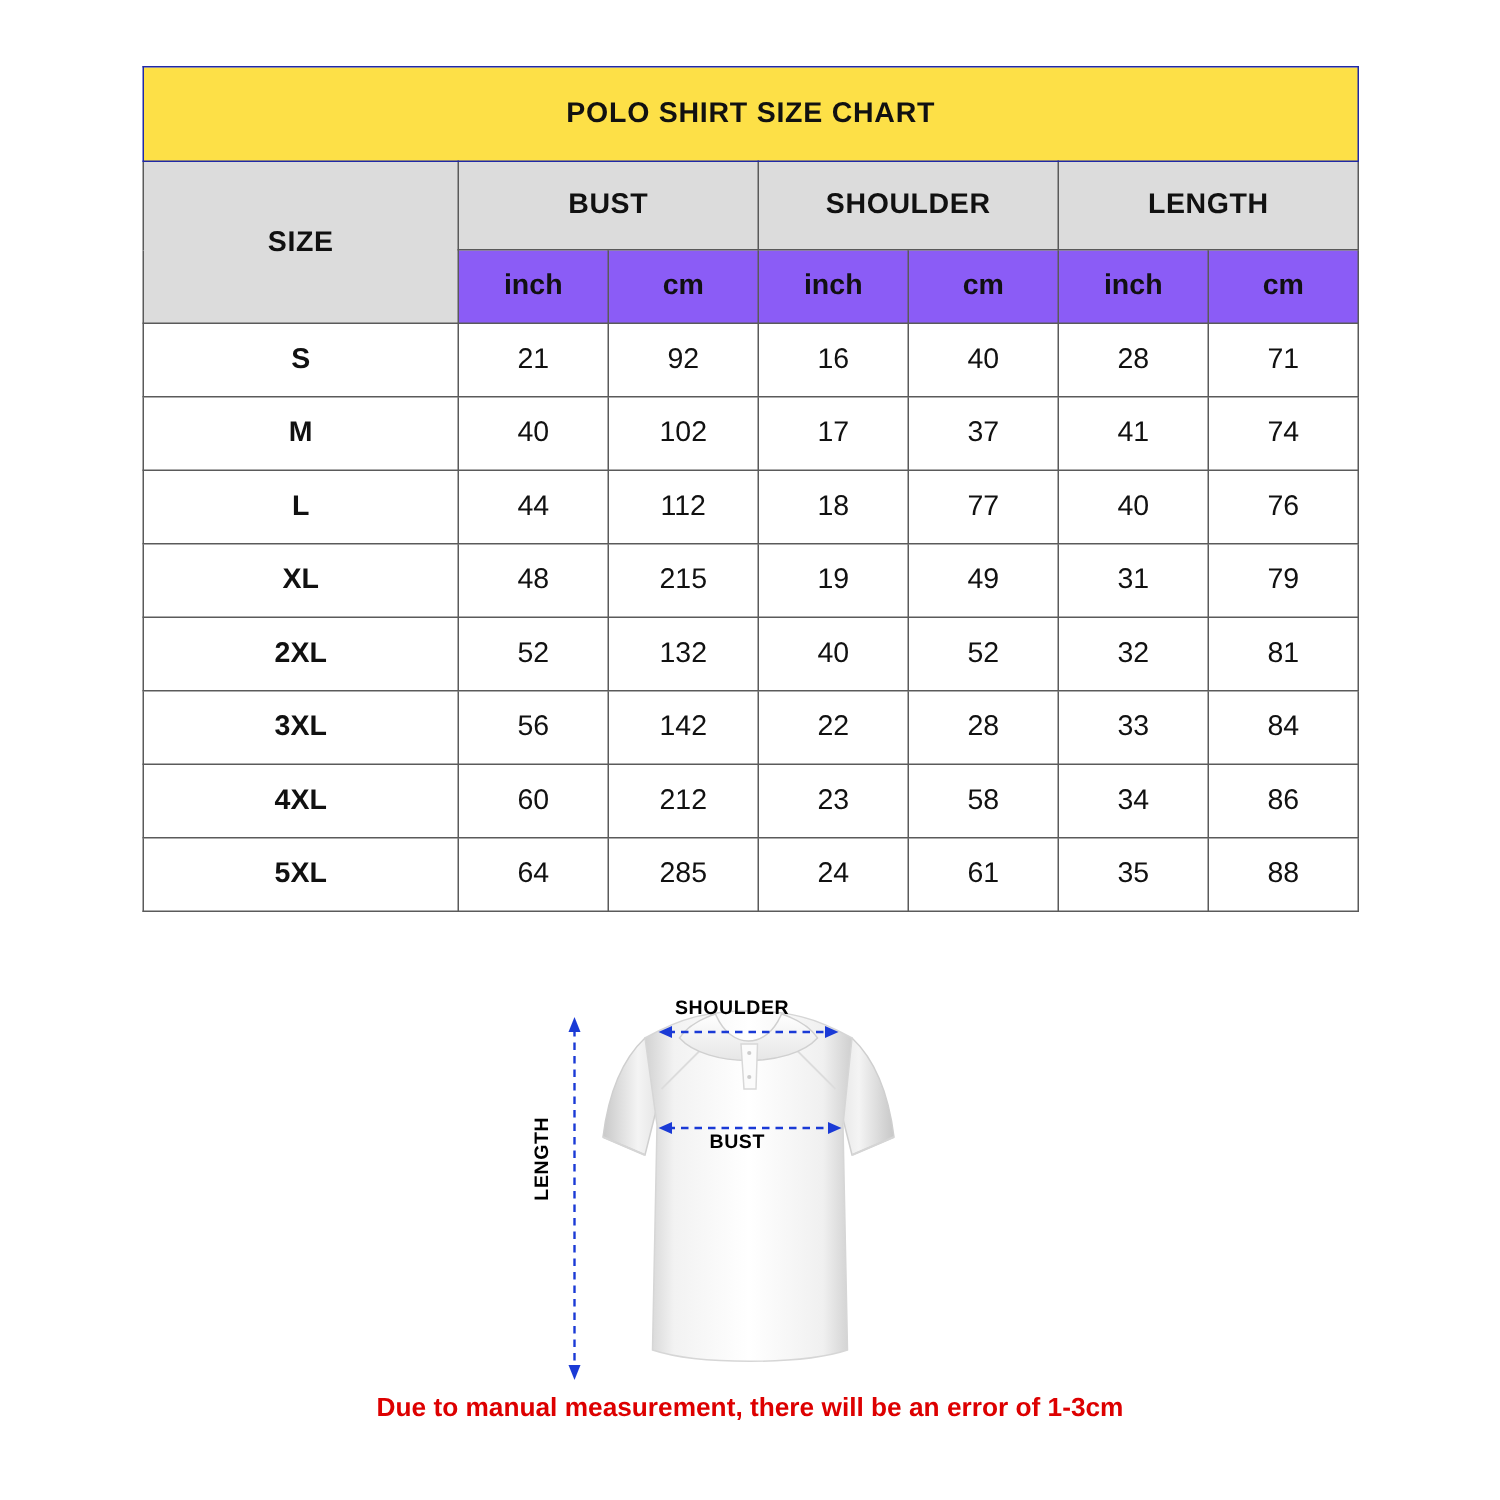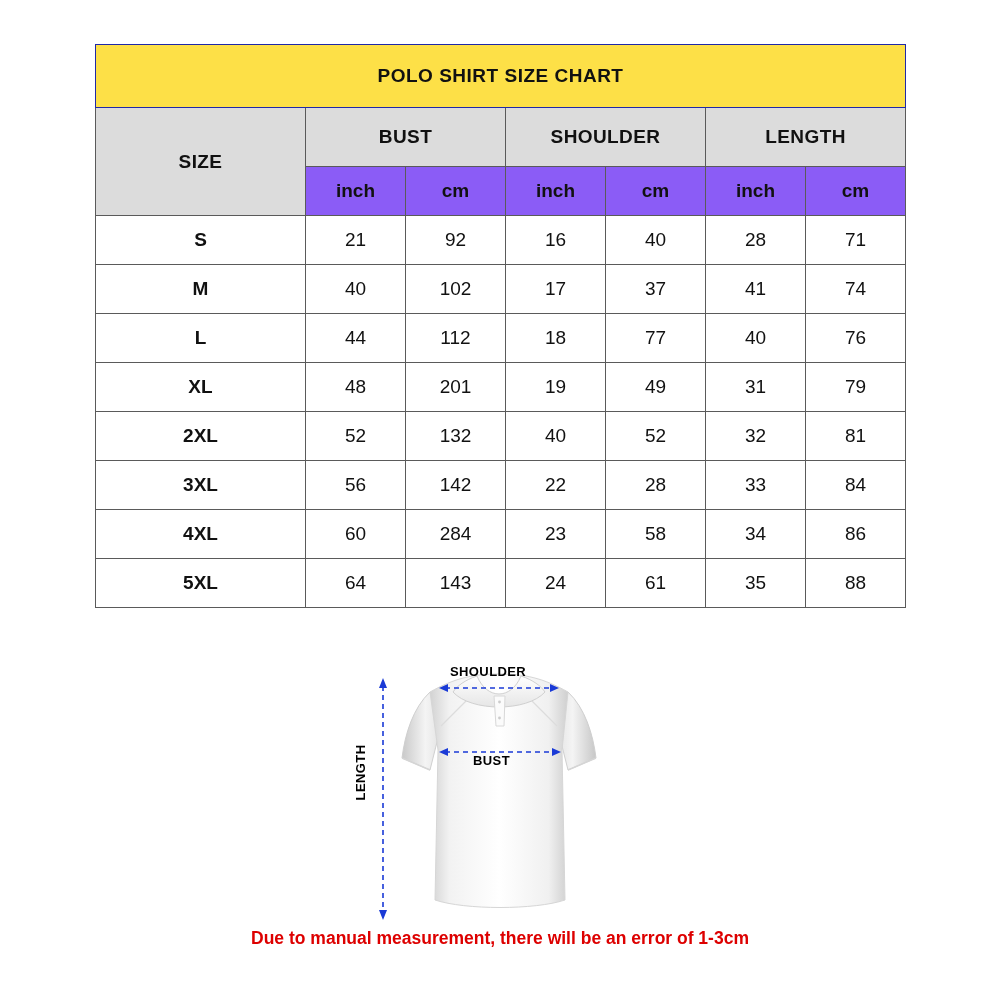--- a/index.html
+++ b/index.html
@@ -184,21 +184,21 @@
           <td>44</td>
           <td>112</td>
           <td>18</td>
           <td>77</td>
           <td>40</td>
           <td>76</td>
         </tr>
         <tr class="data-row">
           <td class="size-label">XL</td>
           <td>48</td>
-          <td>201</td>
+          <td>215</td>
           <td>19</td>
           <td>49</td>
           <td>31</td>
           <td>79</td>
         </tr>
         <tr class="data-row">
           <td class="size-label">2XL</td>
           <td>52</td>
           <td>132</td>
           <td>40</td>
@@ -211,30 +211,30 @@
           <td>56</td>
           <td>142</td>
           <td>22</td>
           <td>28</td>
           <td>33</td>
           <td>84</td>
         </tr>
         <tr class="data-row">
           <td class="size-label">4XL</td>
           <td>60</td>
-          <td>284</td>
+          <td>212</td>
           <td>23</td>
           <td>58</td>
           <td>34</td>
           <td>86</td>
         </tr>
         <tr class="data-row">
           <td class="size-label">5XL</td>
           <td>64</td>
-          <td>143</td>
+          <td>285</td>
           <td>24</td>
           <td>61</td>
           <td>35</td>
           <td>88</td>
         </tr>
       </tbody>
     </table>
   </div>
 
   <div class="illus">

